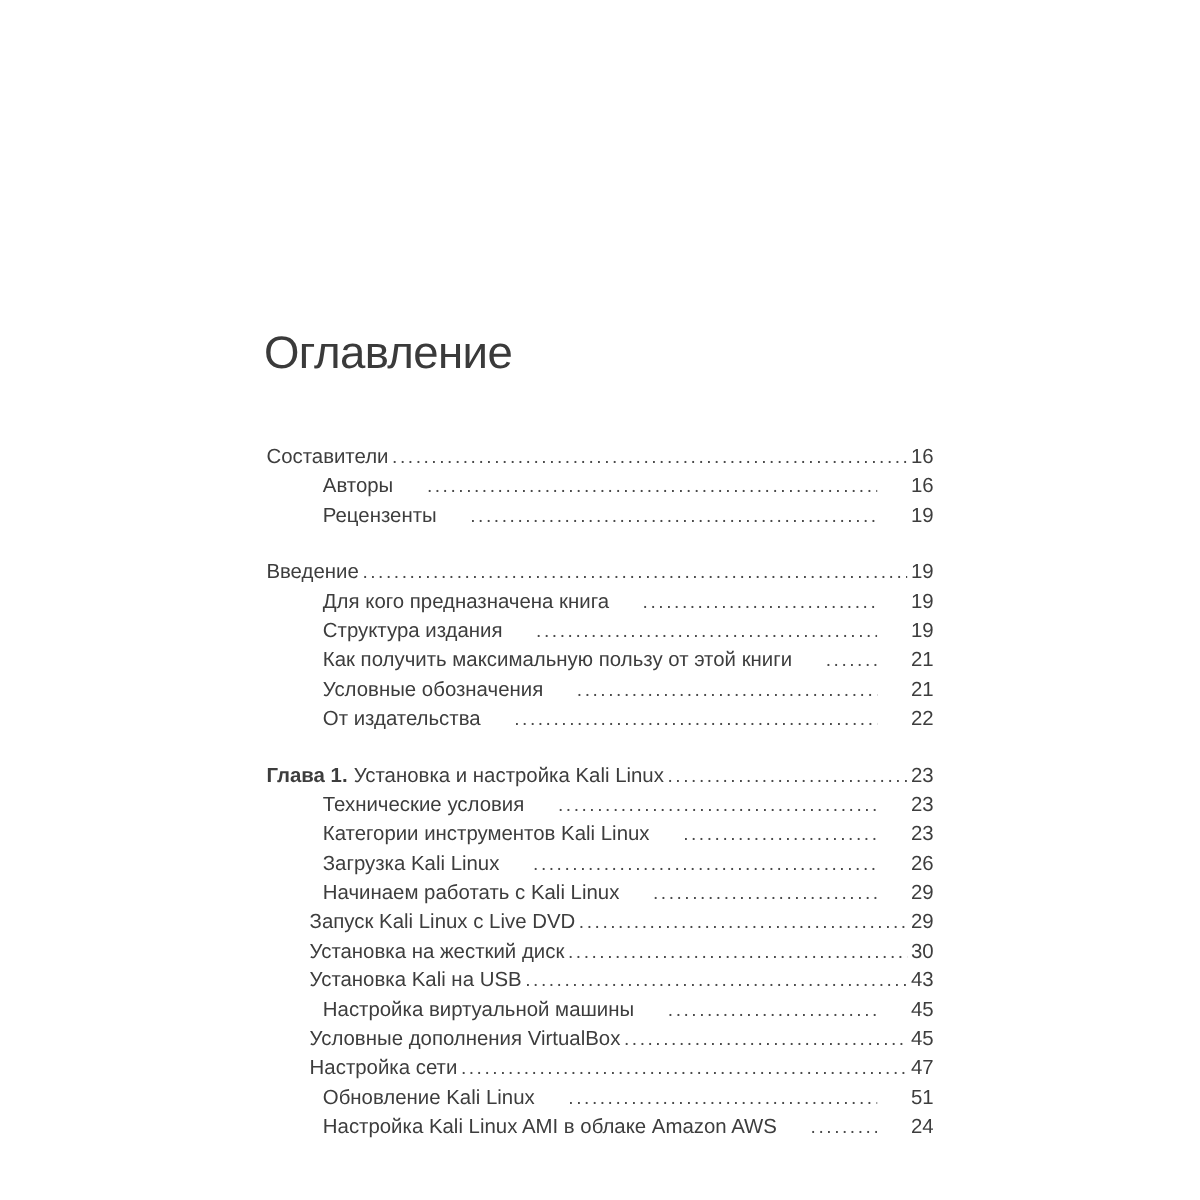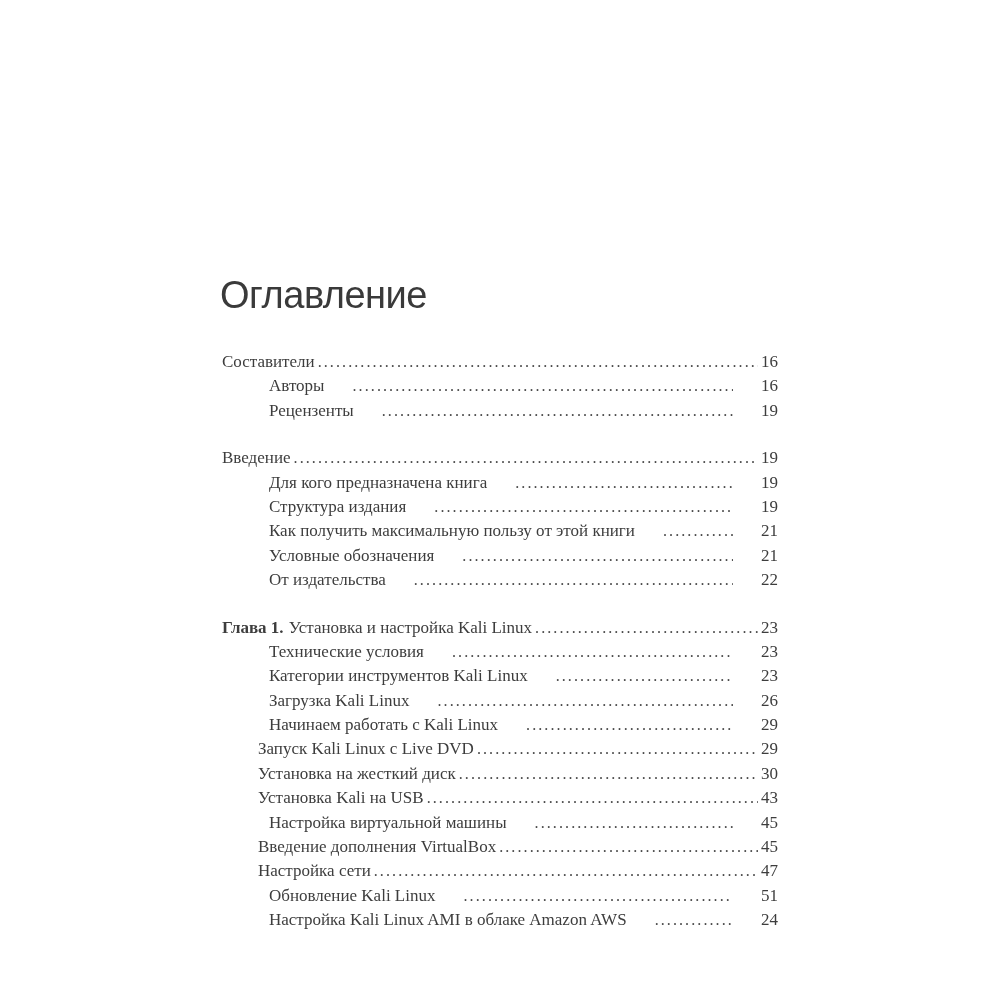--- a/index.html
+++ b/index.html
@@ -23,23 +23,23 @@
     font-family: "Liberation Sans", "DejaVu Sans", sans-serif;
     font-size: 38px;
     font-weight: 400;
     letter-spacing: -0.5px;
     color: #3a3a3a;
     line-height: 1.1;
   }
   .toc {
     position: absolute;
     left: 222px;
-    top: 350px;
+    top: 369px;
     width: 556px;
-    font-family: Liberation Serif, serif;
+    font-family: Liberation Sans, sans-serif;
     font-size: 17px;
     color: #3d3d3d;
   }
   .toc-row {
     display: flex;
     align-items: baseline;
     line-height: 24.4px;
     height: 24.4px;
     white-space: nowrap;
   }
@@ -184,21 +184,21 @@
     <span class="pagenum">43</span>
   </div>
       <div class="toc-row lvl-1">
     <span class="prefix"></span>
     <span class="label">Настройка виртуальной машины</span>
     <span class="dots"></span>
     <span class="pagenum">45</span>
   </div>
       <div class="toc-row lvl-2">
     <span class="prefix"></span>
-    <span class="label">Введение дополнения VirtualBox</span>
+    <span class="label">Условные дополнения VirtualBox</span>
     <span class="dots"></span>
     <span class="pagenum">45</span>
   </div>
       <div class="toc-row lvl-2">
     <span class="prefix"></span>
     <span class="label">Настройка сети</span>
     <span class="dots"></span>
     <span class="pagenum">47</span>
   </div>
       <div class="toc-row lvl-1">

